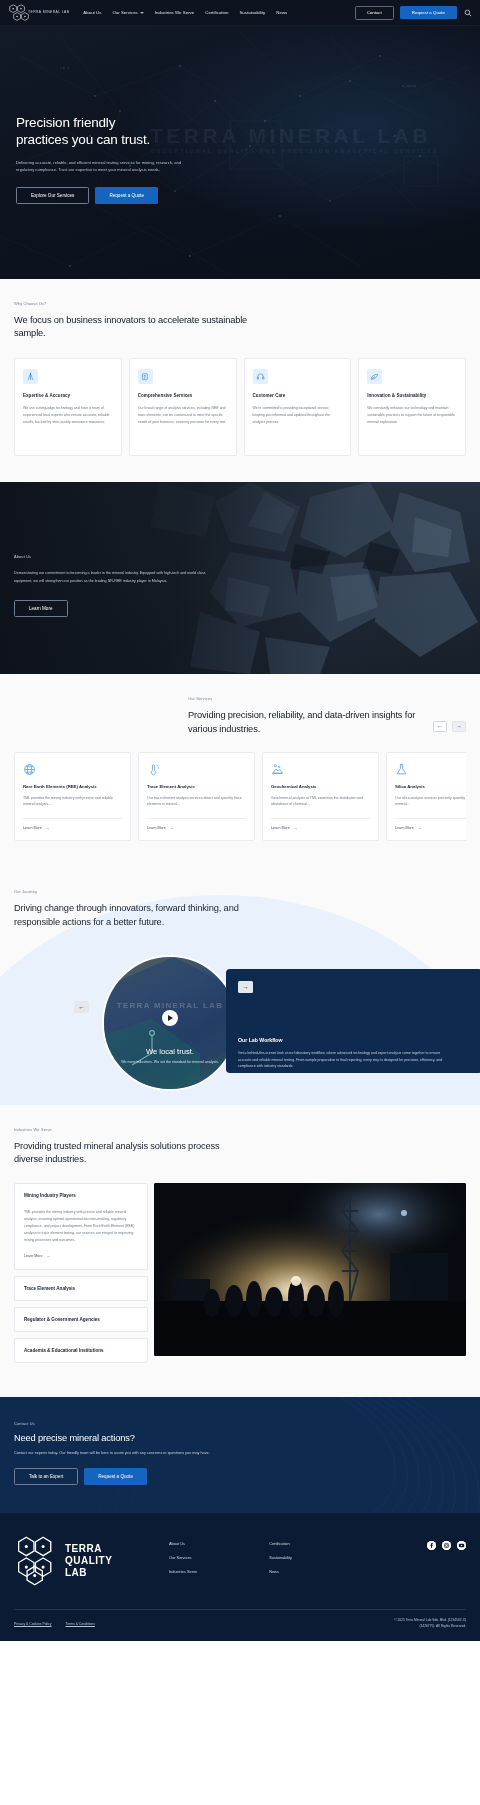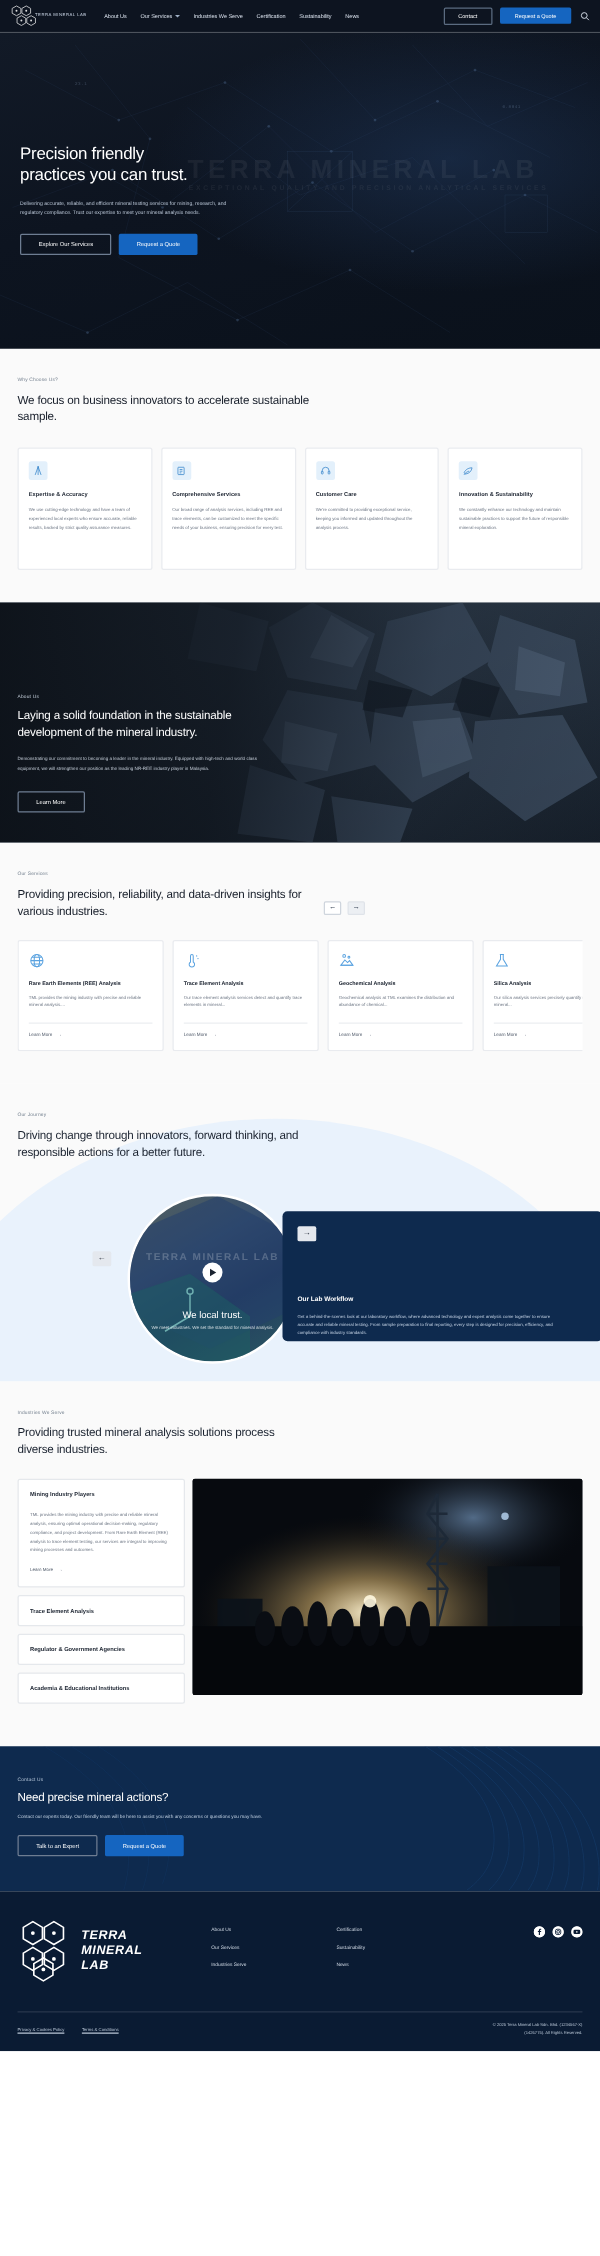--- a/index.html
+++ b/index.html
@@ -113,21 +113,21 @@
   .about-inner { position: relative; padding: 0 14px; padding-top: 72px; color: #fff; }
   .about .eyebrow { color: #c6d0dc; }
   .about h2 {
     margin-top: 7px; font-size: 9.3px; line-height: 1.45; font-weight: 500; max-width: 200px; letter-spacing: -0.15px;
   }
   .about p { margin-top: 11px; font-size: 3.7px; line-height: 1.95; color: #c2cbd6; max-width: 196px; }
   .about-cta { margin-top: 11px; }
 
   
   .services { background: #fafafa; padding: 22px 14px 26px; }
-  .services-head { display: flex; align-items: flex-end; justify-content: flex-start; }
+  .services-head { display: flex; align-items: flex-end; justify-content: flex-end; margin-left: 36px; }
   .arrows { display: flex; gap: 5px; margin-bottom: 4px; }
   .arrow-btn {
     width: 14px; height: 11px; border: 0.7px solid #cfd5dd; border-radius: 1.5px;
     background: #fff; display: flex; align-items: center; justify-content: center;
     font-size: 6px; color: #3b4758;
   }
   .arrow-btn.solid { background: #eceff3; border-color:#dfe3e9; }
   .scards {
     margin-top: 16px; display: flex; gap: 7px; overflow: hidden;
   }
@@ -209,21 +209,21 @@
   .contact .eyebrow { color: #b9c9dc; }
   .contact h2 { margin-top: 7px; font-size: 9.3px; font-weight: 500; letter-spacing: -0.15px;}
   .contact p { margin-top: 8px; font-size: 3.8px; color: #c3d2e4; }
   .contact-cta { margin-top: 13px; display: flex; gap: 6px; }
 
   
   .footer { background: #0a1b33; color: #fff; padding: 22px 14px 12px; position: relative; }
   .footer-top { display: flex; gap: 0; }
   .footer-brand { flex: 0 0 155px; display: flex; align-items: center; gap: 5px; }
   .fb-mark { width: 46px; height: 52px; }
-  .fb-name { font-size: 10px; font-weight: 700; letter-spacing: .5px; line-height: 1.18; font-style: italic; }
+  .fb-name { font-size: 10px; font-weight: 700; letter-spacing: .5px; line-height: 1.18; }
   .footer-cols { display: flex; gap: 72px; padding-top: 6px; }
   .fcol a { display: block; font-size: 3.9px; color: #d4dde8; text-decoration: none; margin-bottom: 9px; }
   .footer-social { margin-left: auto; display: flex; gap: 6px; padding-top: 6px; }
   .soc { width: 9px; height: 9px; border-radius: 50%; background: #fff; display:flex; align-items:center; justify-content:center; }
   .footer-bottom {
     margin-top: 22px; padding-top: 8px; border-top: 0.7px solid rgba(255,255,255,.12);
     display: flex; align-items: center; gap: 14px;
   }
   .footer-bottom a { font-size: 3.4px; color: #b9c6d6; text-decoration: underline; }
   .copyright { margin-left: auto; font-size: 3.3px; color: #b9c6d6; text-align: right; line-height: 1.7; }
@@ -426,21 +426,20 @@
       </g>
       <g fill="#0d141d" opacity=".5">
         <polygon points="295,62 330,70 322,92 290,86"></polygon>
         <polygon points="370,60 400,68 392,92 362,86"></polygon>
       </g>
     </svg>
     <div class="about-scrim"></div>
 
     <div class="about-inner">
       <div class="eyebrow">About Us</div>
-      <h2>Laying a solid foundation in the sustainable development of the mineral industry.</h2>
       <p>Demonstrating our commitment to becoming a leader in the mineral industry. Equipped with high-tech and world class equipment, we will strengthen our position as the leading NR-REE industry player in Malaysia.</p>
       <div class="about-cta">
         <button class="btn-outline">Learn More</button>
       </div>
     </div>
   </section>
 
   <section class="services">
     <div class="services-head">
       <div>
@@ -666,21 +665,21 @@
               <circle cx="16" cy="15" r="2"></circle>
                 <circle cx="38" cy="15" r="2"></circle>
               <circle cx="16" cy="42" r="2"></circle>
                 <circle cx="38" cy="42" r="2"></circle>
               <circle cx="27" cy="53" r="2"></circle>
             </g>
           </svg>
         </div>
         <div class="fb-name">
           <div>TERRA</div>
-          <div>MINERAL</div>
+          <div>QUALITY</div>
           <div>LAB</div>
         </div>
       </div>
 
       <div class="footer-cols">
         <div class="fcol">
           <a href="#">About Us</a>
           <a href="#">Our Services</a>
           <a href="#">Industries Serve</a>
         </div>

